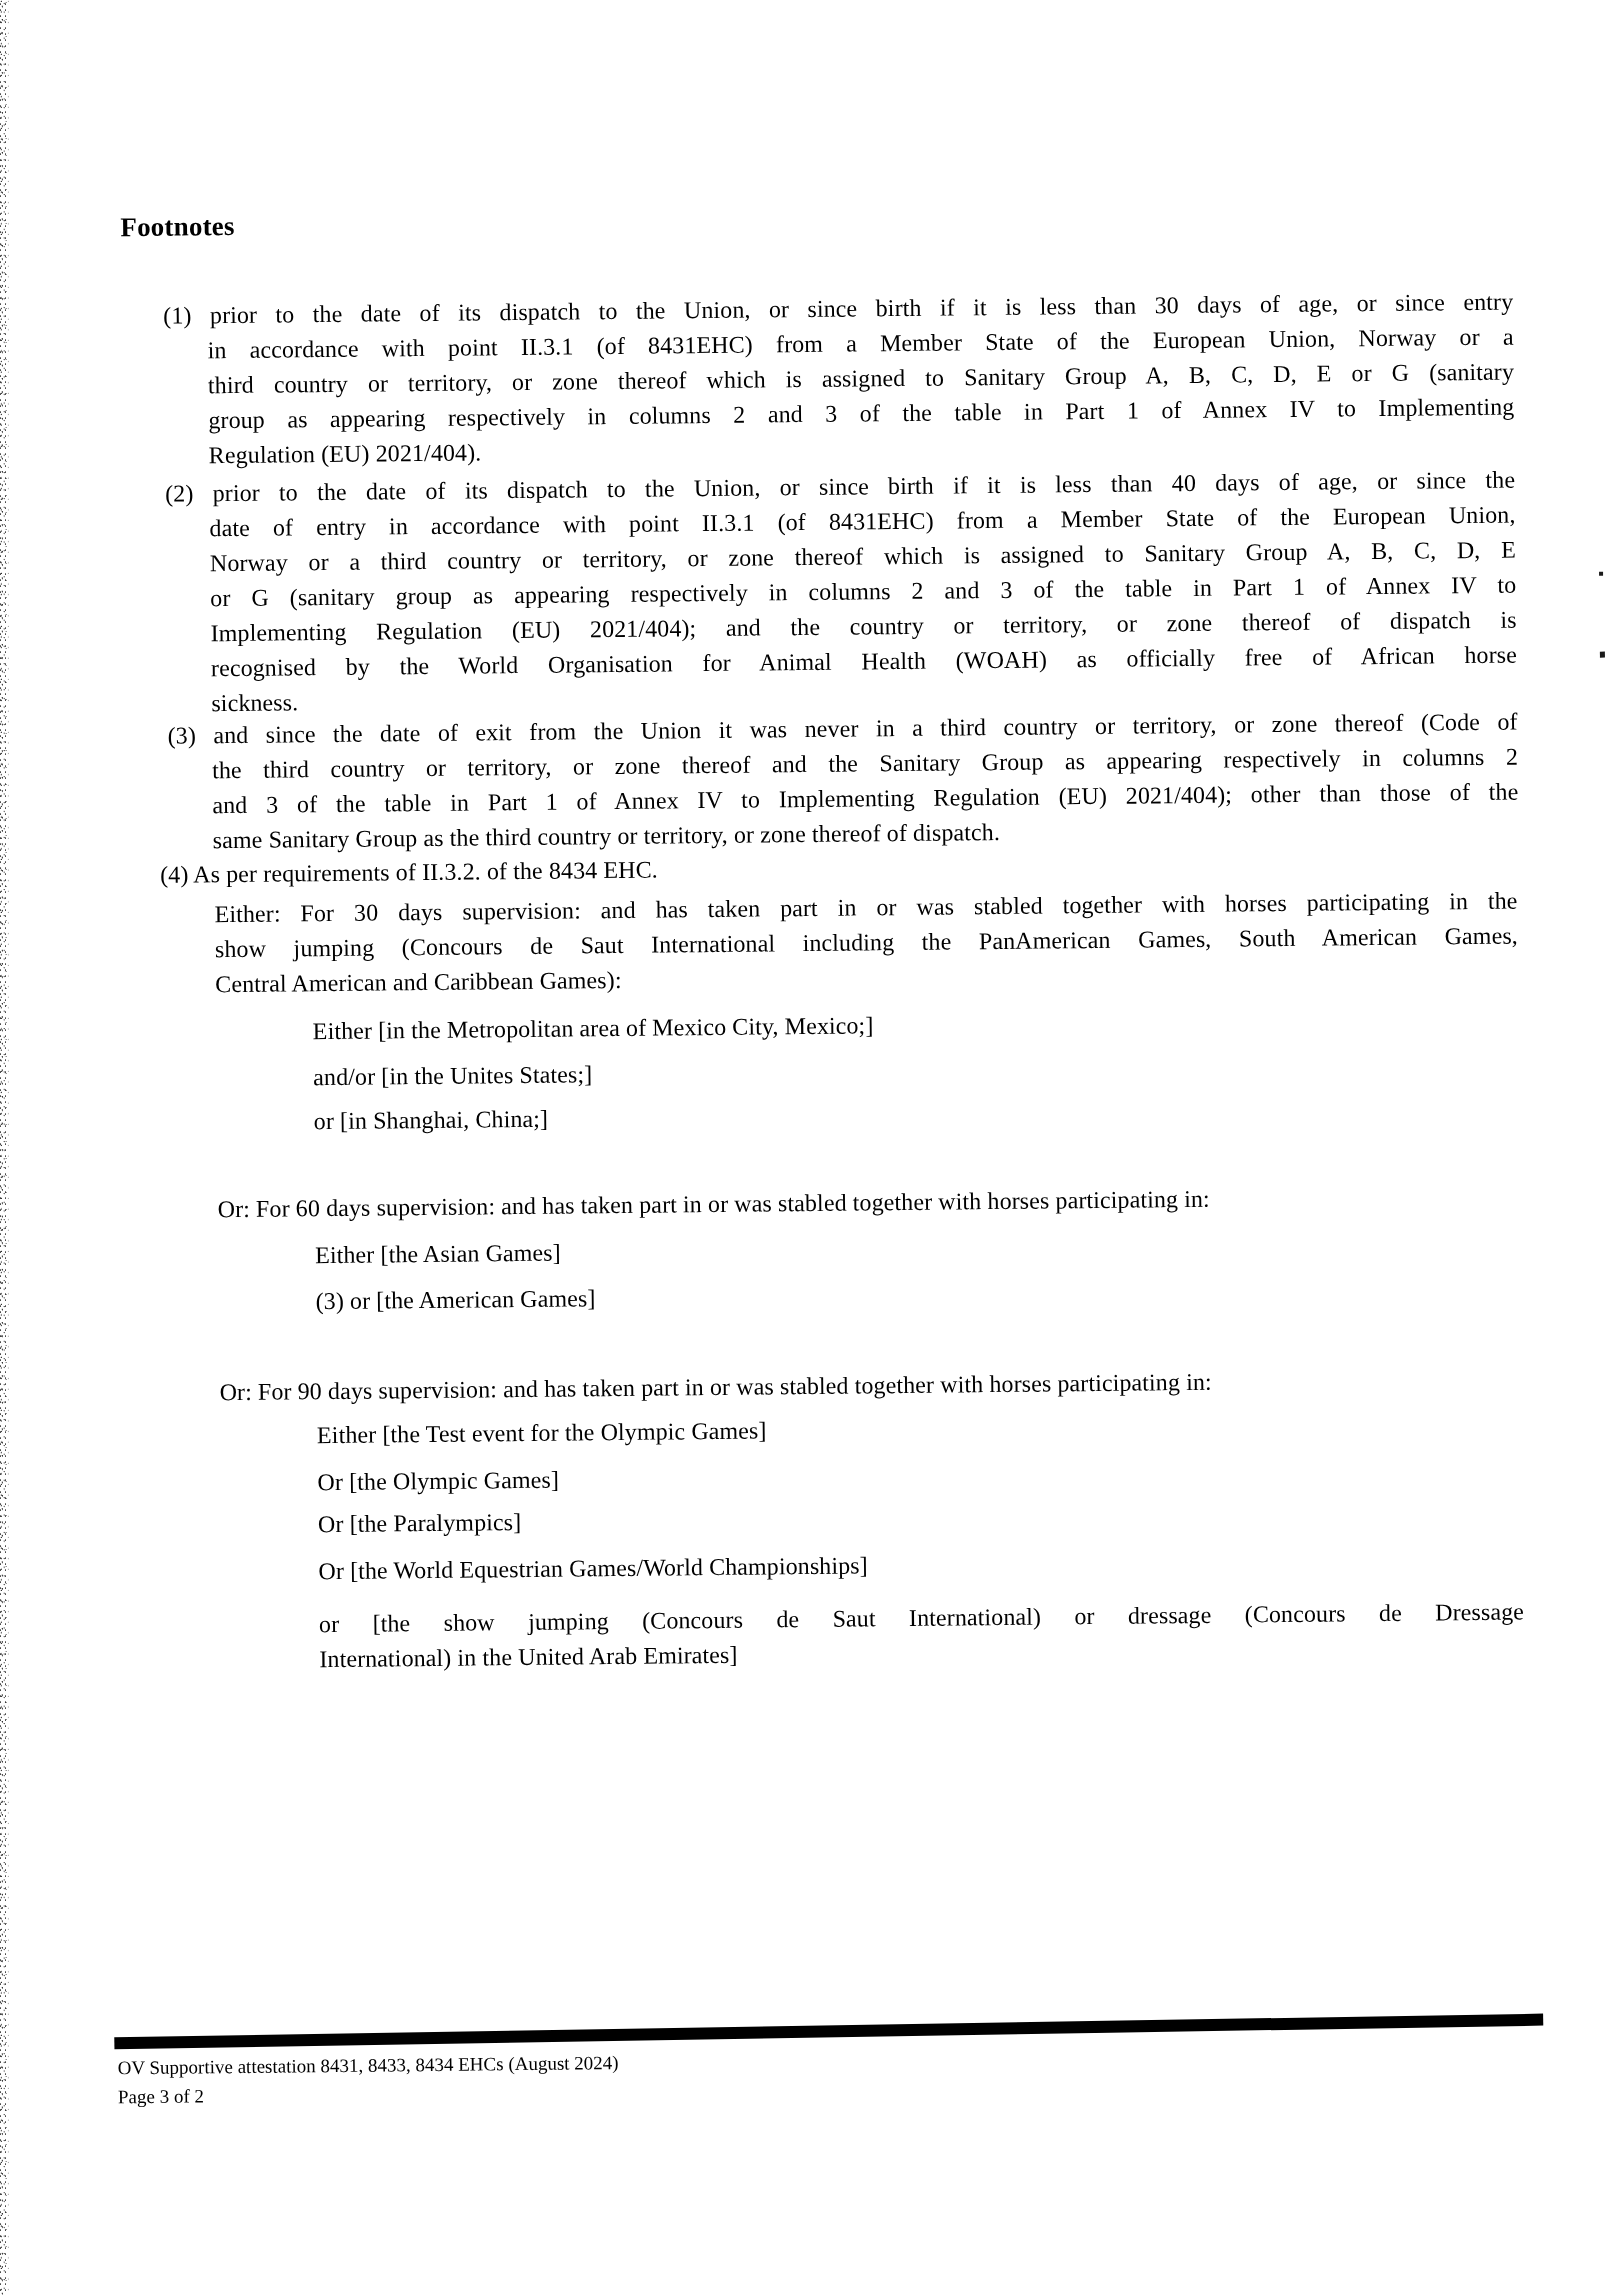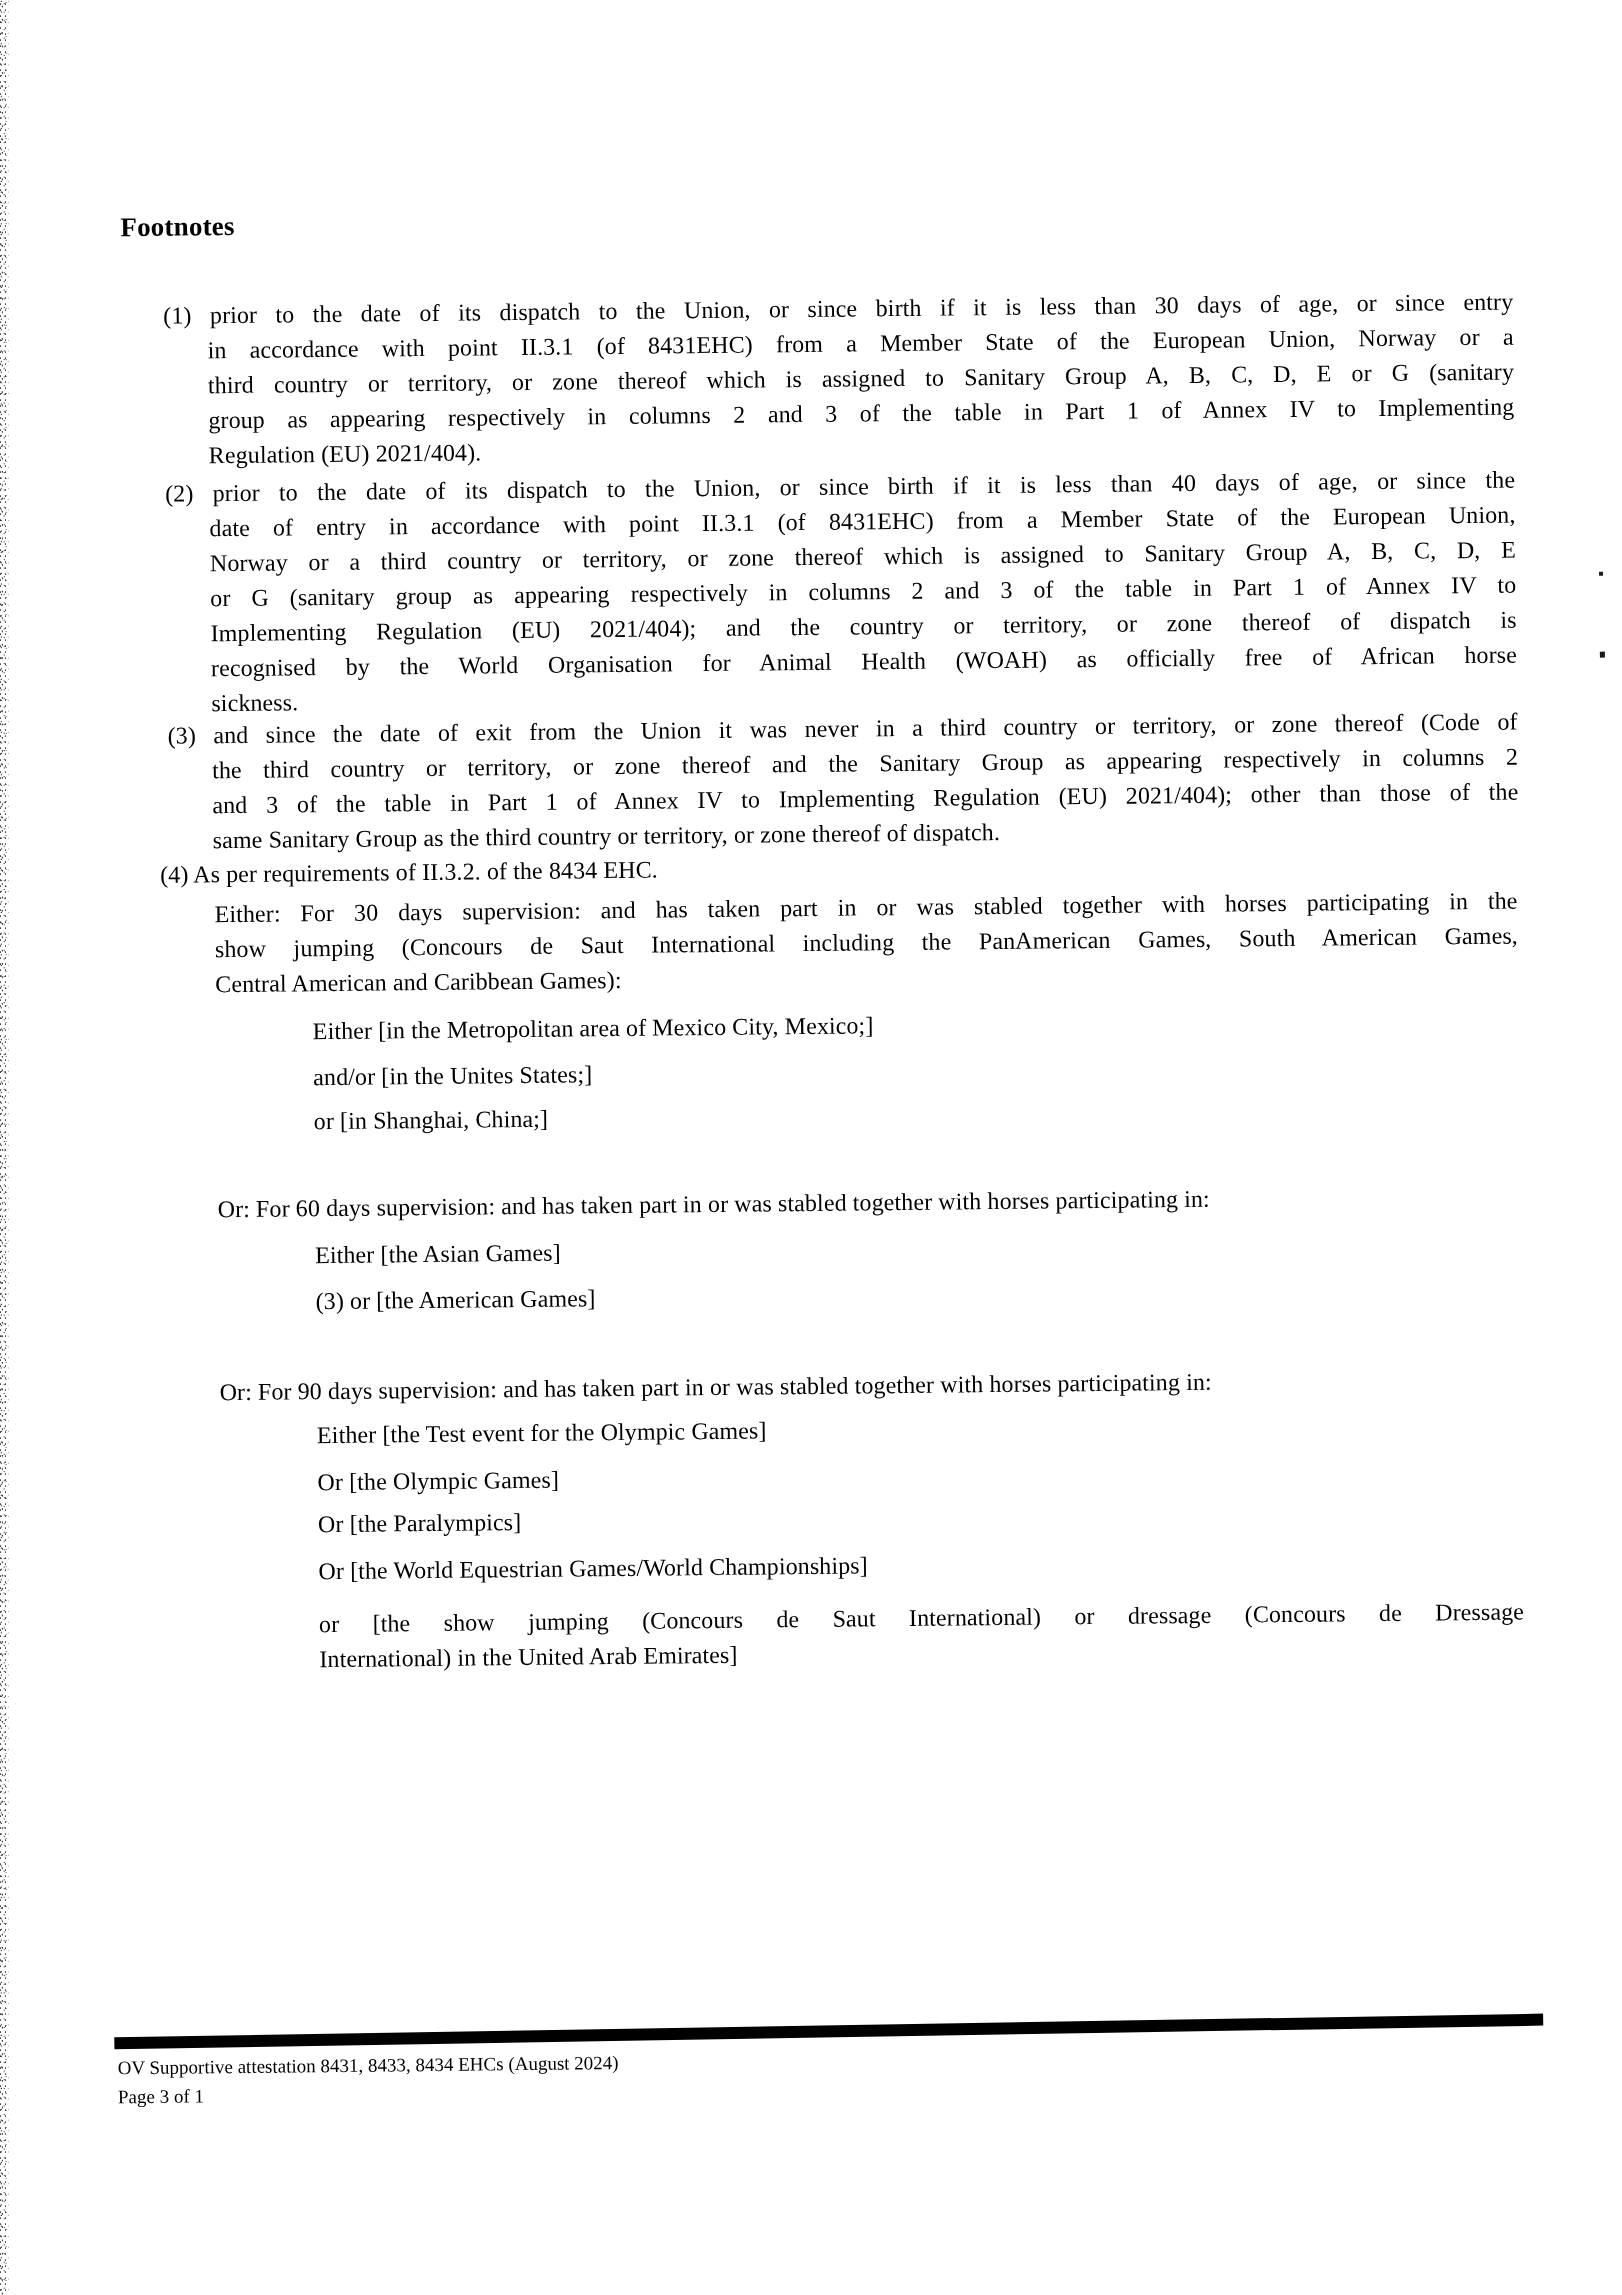--- a/index.html
+++ b/index.html
@@ -160,19 +160,19 @@
     <div class="txt opt" id="opt-olympic">Or [the Olympic Games]</div>
     <div class="txt opt" id="opt-para">Or [the Paralympics]</div>
     <div class="txt opt" id="opt-weg">Or [the World Equestrian Games/World Championships]</div>
     <div class="txt justify" id="opt-uae">
         <span class="ln jl">or [the show jumping (Concours de Saut International) or dressage (Concours de Dressage</span>
         <span class="ln">International) in the United Arab Emirates]</span>
       </div>
 
     <div class="footer-bar"></div>
     <div class="footer-line" id="footer-ref">OV Supportive attestation 8431, 8433, 8434 EHCs (August 2024)</div>
-    <div class="footer-line" id="footer-page">Page 3 of 1</div>
+    <div class="footer-line" id="footer-page">Page 3 of 2</div>
 
     <div class="speck s1"></div>
     <div class="speck s2"></div>
   </div>
 </div>
 
 
 </body></html>

